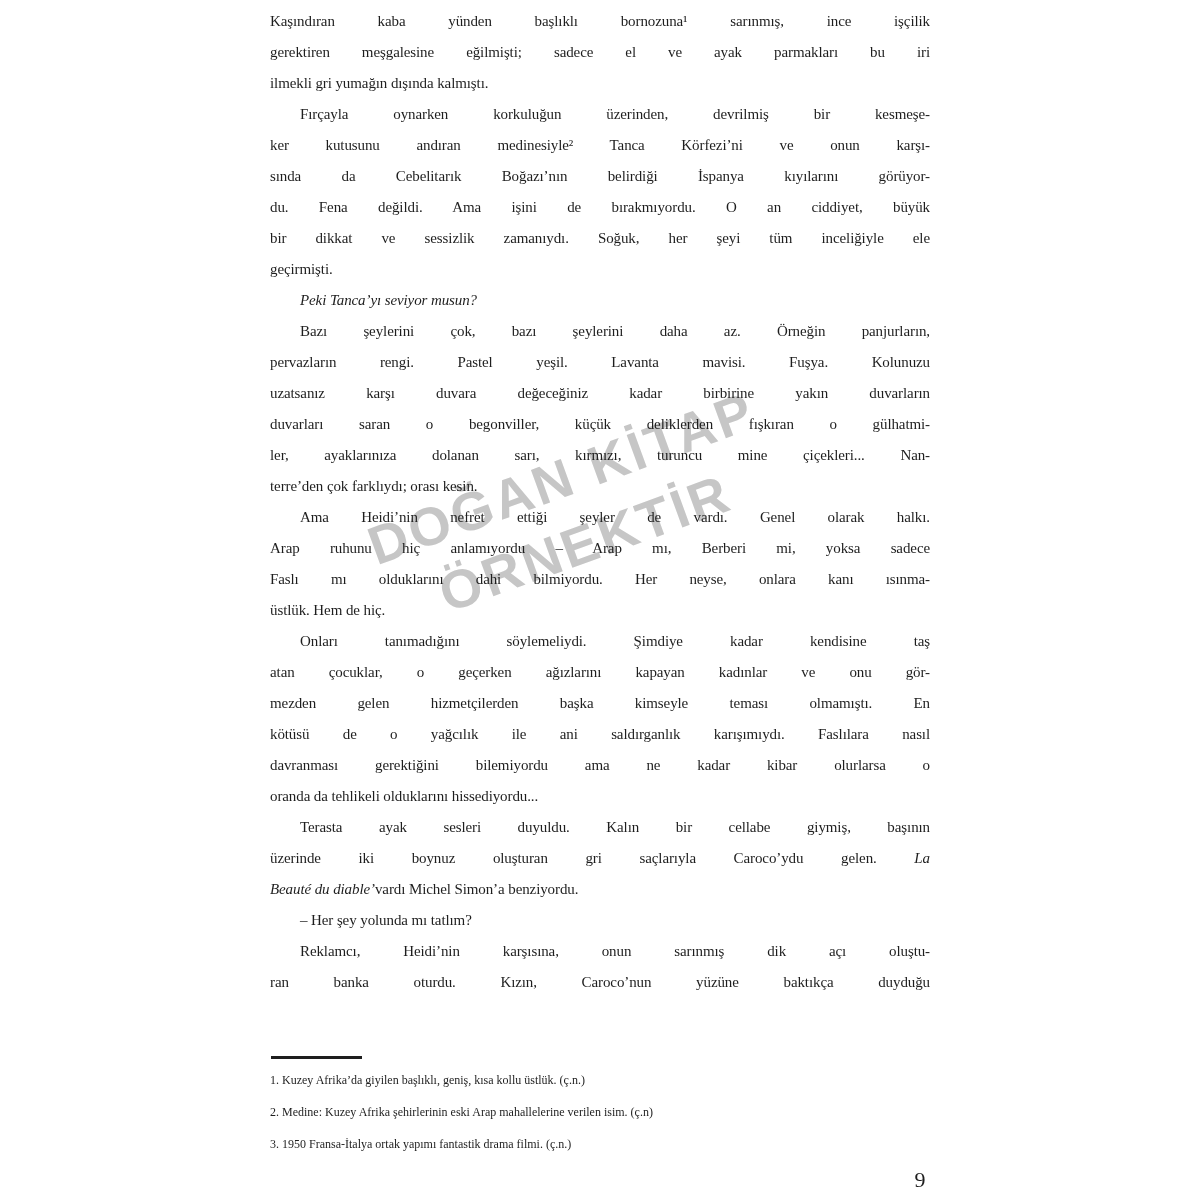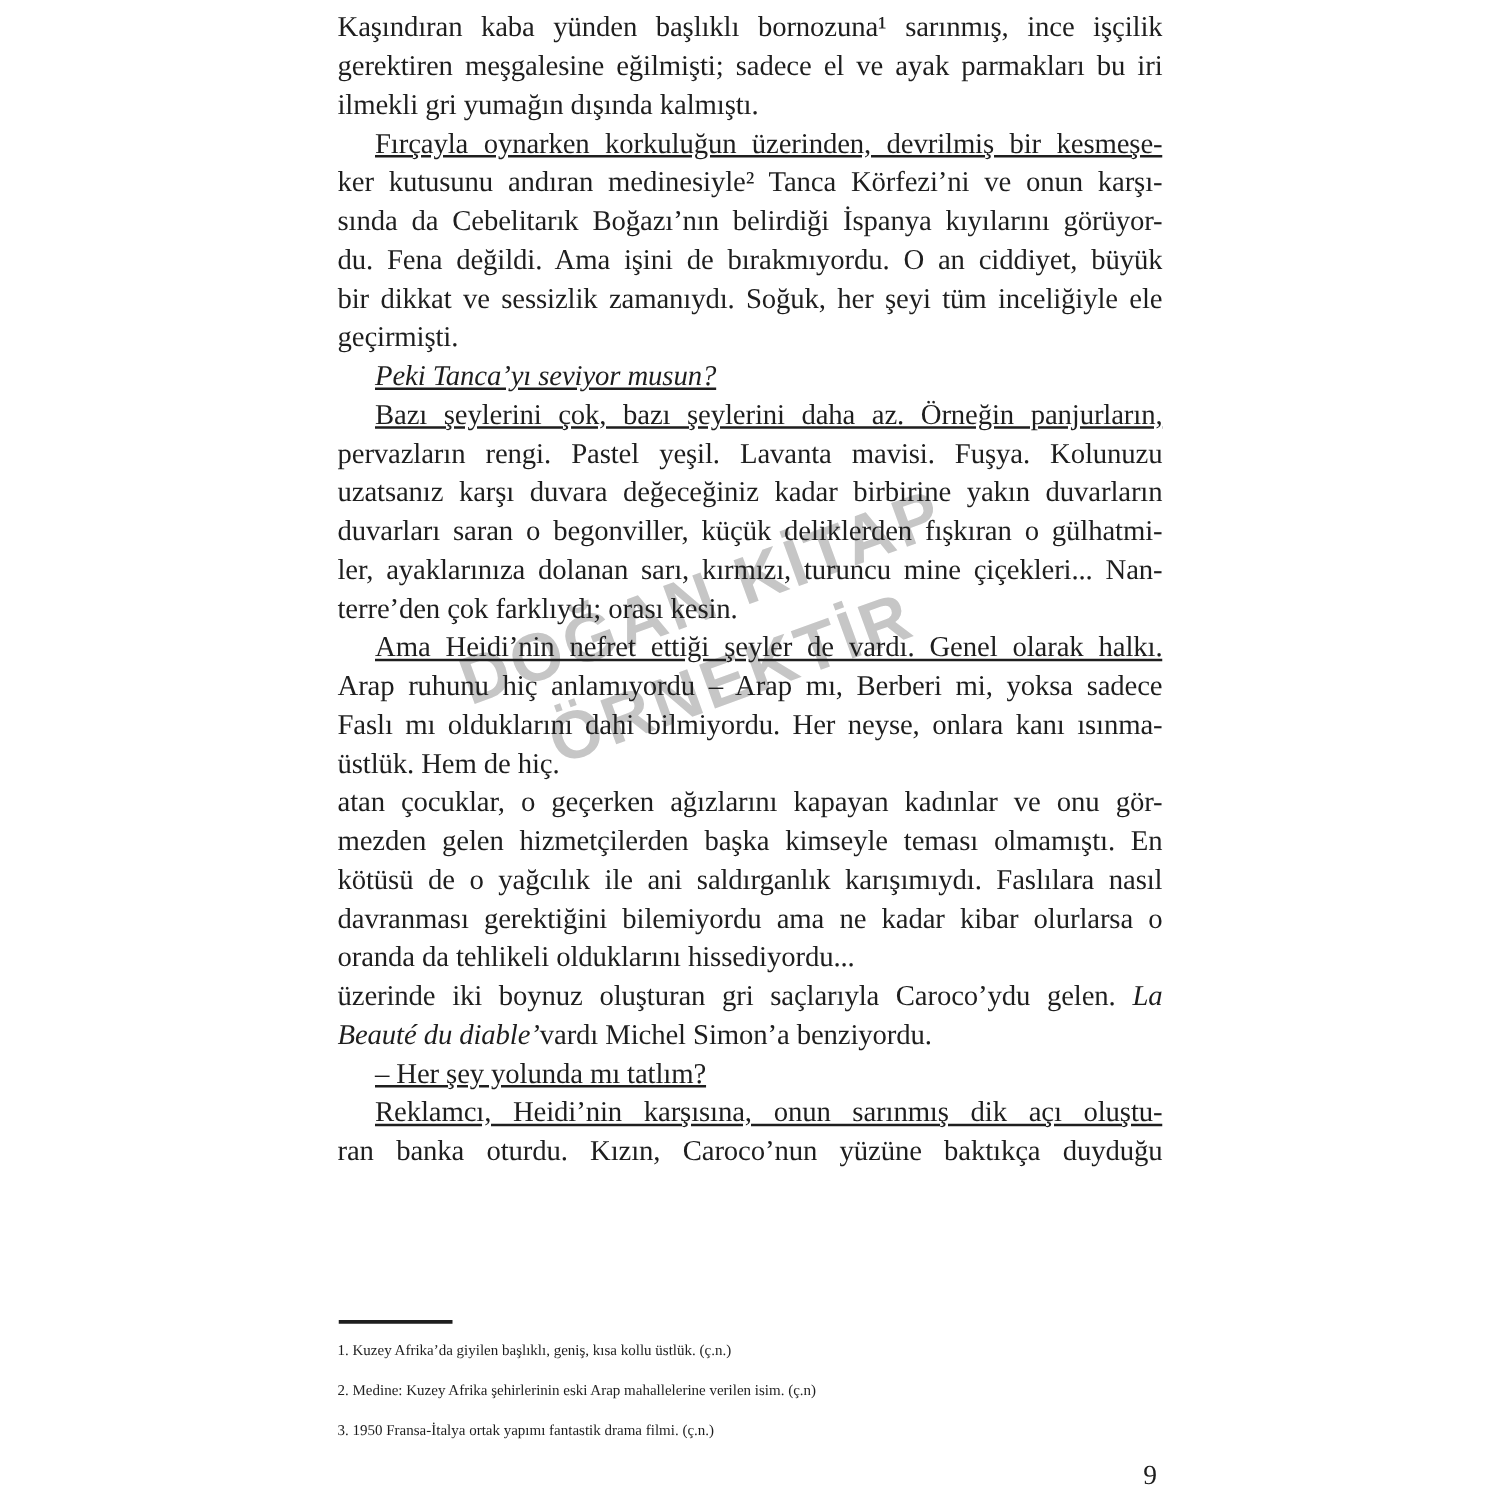--- a/index.html
+++ b/index.html
@@ -32,27 +32,27 @@
   .text-block {
     position: absolute;
     left: 270px;
     top: 6px;
     width: 660px;
     z-index: 1;
   }
   .line {
     height: 31px;
     line-height: 31px;
-    font-size: 23px;
+    font-size: 15px;
     overflow: hidden;
     letter-spacing: -0.1px;
   }
   .just { text-align: justify; }
   .just::after { content: ""; display: inline-block; width: 100%; height: 0; }
-  .indent { text-indent: 30px; text-decoration: underline; }
+  .indent { text-indent: 30px; }
   .it { font-style: italic; }
   .footnote-sep {
     position: absolute;
     left: 271px;
     top: 1056px;
     width: 91px;
     height: 0;
     border-top: 3px solid #1e1e1e;
     z-index: 1;
   }
@@ -101,25 +101,27 @@
       <div class="line indent just"><span>Bazı şeylerini çok, bazı şeylerini daha az. Örneğin panjurların,</span></div>
       <div class="line just"><span>pervazların rengi. Pastel yeşil. Lavanta mavisi. Fuşya. Kolunuzu</span></div>
       <div class="line just"><span>uzatsanız karşı duvara değeceğiniz kadar birbirine yakın duvarların</span></div>
       <div class="line just"><span>duvarları saran o begonviller, küçük deliklerden fışkıran o gülhatmi-</span></div>
       <div class="line just"><span>ler, ayaklarınıza dolanan sarı, kırmızı, turuncu mine çiçekleri... Nan-</span></div>
       <div class="line"><span>terre’den çok farklıydı; orası kesin.</span></div>
       <div class="line indent just"><span>Ama Heidi’nin nefret ettiği şeyler de vardı. Genel olarak halkı.</span></div>
       <div class="line just"><span>Arap ruhunu hiç anlamıyordu – Arap mı, Berberi mi, yoksa sadece</span></div>
       <div class="line just"><span>Faslı mı olduklarını dahi bilmiyordu. Her neyse, onlara kanı ısınma-</span></div>
       <div class="line"><span>üstlük. Hem de hiç.</span></div>
+      <div class="line indent just"><span>Onları tanımadığını söylemeliydi. Şimdiye kadar kendisine taş</span></div>
       <div class="line just"><span>atan çocuklar, o geçerken ağızlarını kapayan kadınlar ve onu gör-</span></div>
       <div class="line just"><span>mezden gelen hizmetçilerden başka kimseyle teması olmamıştı. En</span></div>
       <div class="line just"><span>kötüsü de o yağcılık ile ani saldırganlık karışımıydı. Faslılara nasıl</span></div>
       <div class="line just"><span>davranması gerektiğini bilemiyordu ama ne kadar kibar olurlarsa o</span></div>
       <div class="line"><span>oranda da tehlikeli olduklarını hissediyordu...</span></div>
+      <div class="line indent just"><span>Terasta ayak sesleri duyuldu. Kalın bir cellabe giymiş, başının</span></div>
       <div class="line just"><span>üzerinde iki boynuz oluşturan gri saçlarıyla Caroco’ydu gelen. </span><span class="it">La</span></div>
       <div class="line"><span class="it">Beauté du diable’</span><span>vardı Michel Simon’a benziyordu.</span></div>
       <div class="line indent"><span>– Her şey yolunda mı tatlım?</span></div>
       <div class="line indent just"><span>Reklamcı, Heidi’nin karşısına, onun sarınmış dik açı oluştu-</span></div>
       <div class="line just"><span>ran banka oturdu. Kızın, Caroco’nun yüzüne baktıkça duyduğu</span></div>
     </div>
   <div class="footnote-sep"></div>
   <div class="footnotes">
       <div class="fn-line">1. Kuzey Afrika’da giyilen başlıklı, geniş, kısa kollu üstlük. (ç.n.)</div>
       <div class="fn-line">2. Medine: Kuzey Afrika şehirlerinin eski Arap mahallelerine verilen isim. (ç.n)</div>

